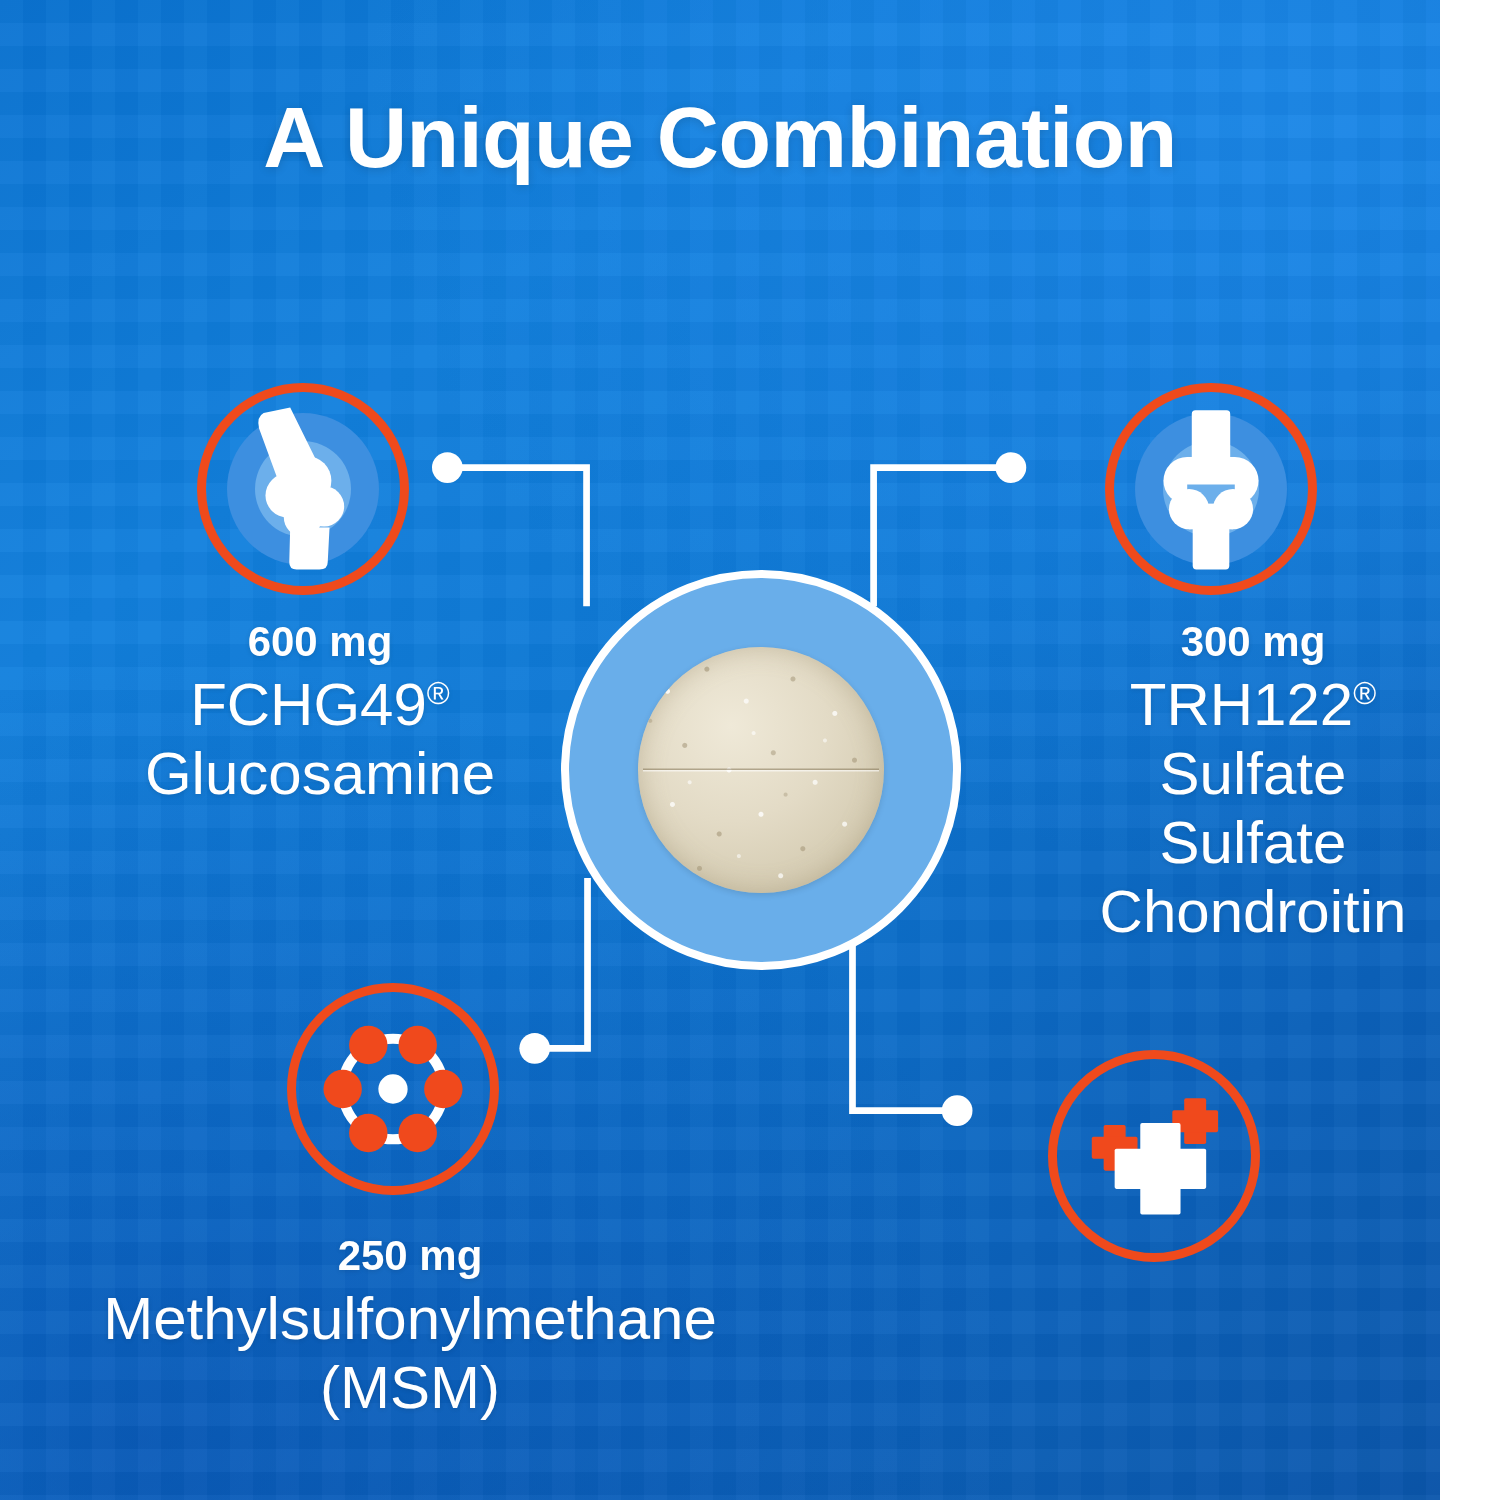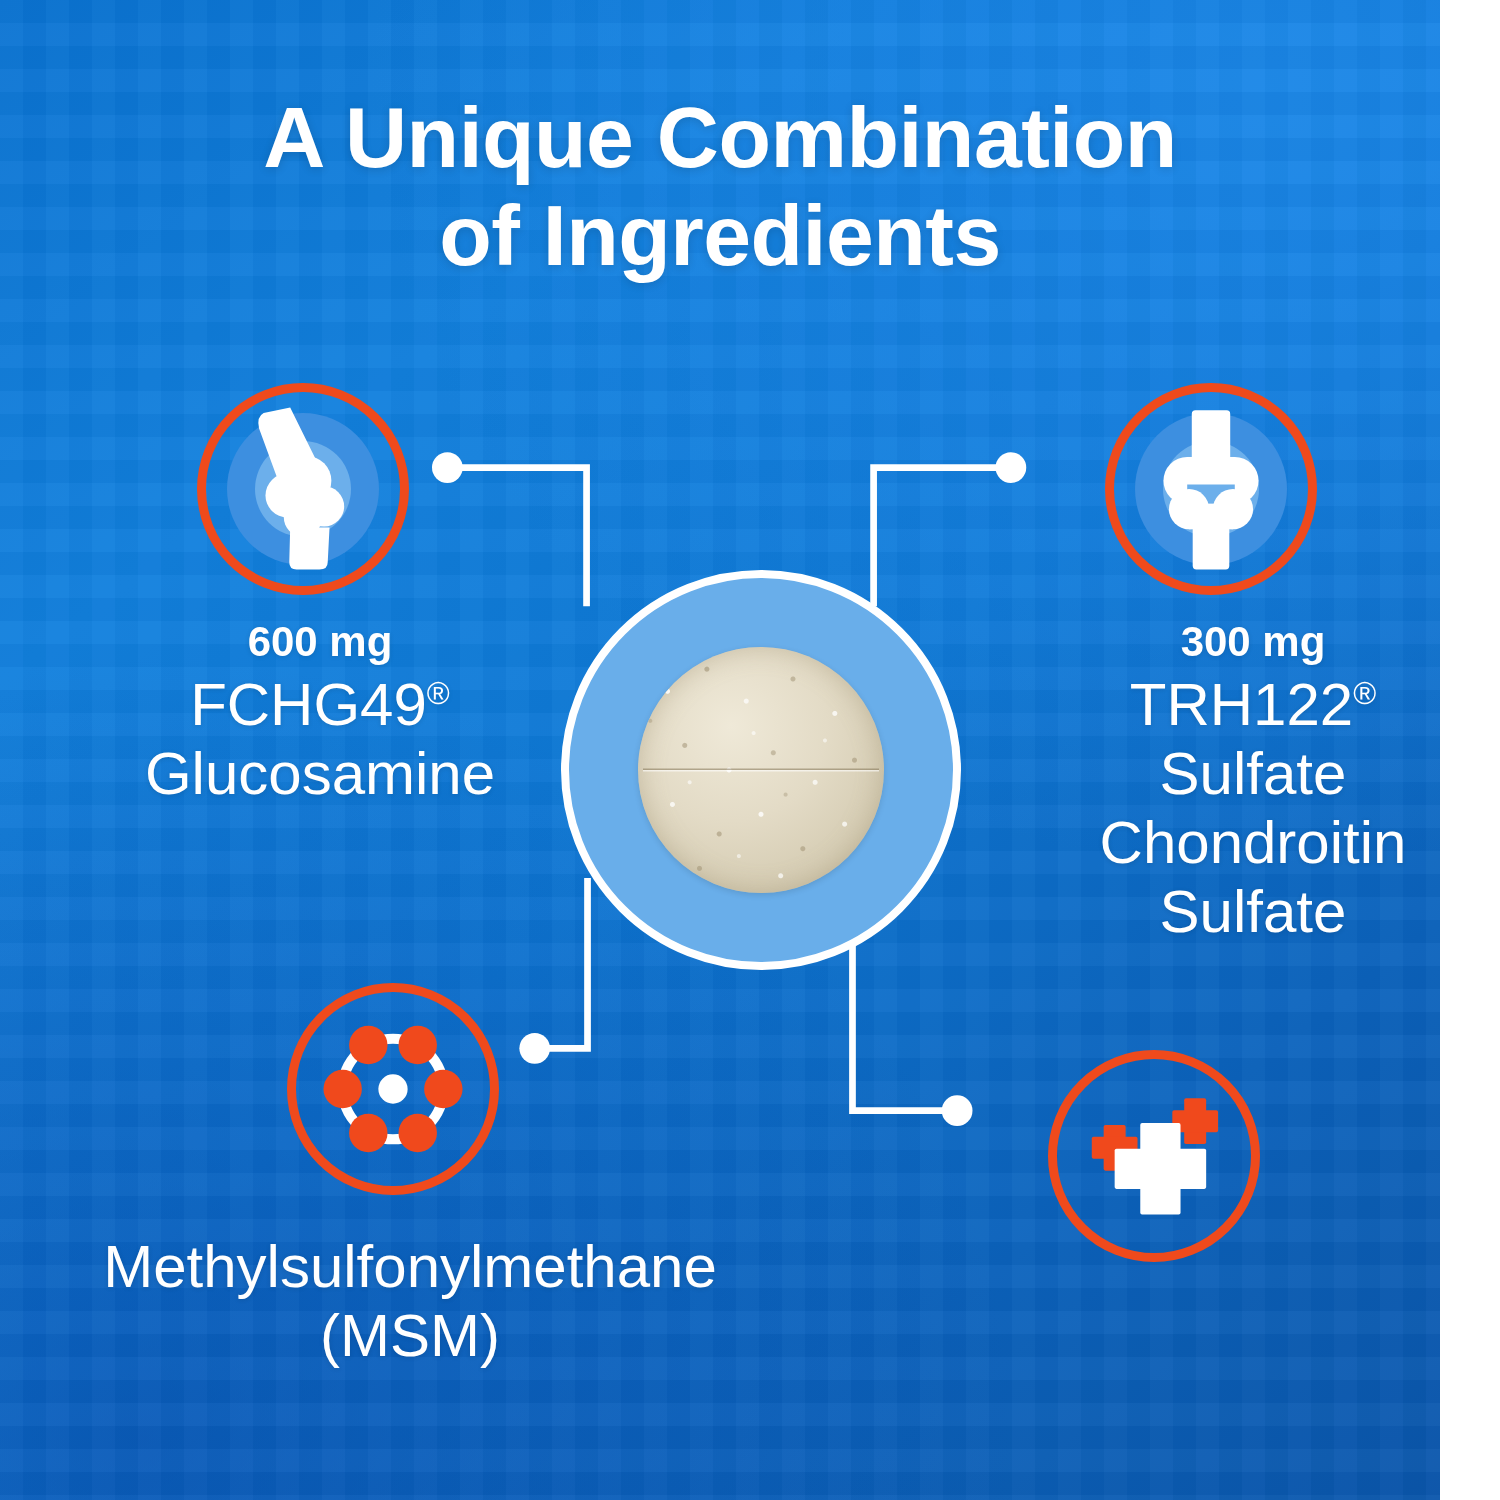--- a/index.html
+++ b/index.html
@@ -183,21 +183,20 @@
 </style>
 </head>
 <body>
 
 <div id="infographic">
 
   <div id="texture"></div>
 
   <div id="title">
     <span class="tl">A Unique Combination</span>
-    <span class="tl">of Ingredients</span>
   </div>
 
   <svg id="connectors" viewBox="0 0 1500 1500">
 
     <path d="M 466 487 L 611 487 L 611 628" fill="none" stroke="#ffffff" stroke-width="7" stroke-linecap="square"></path>
     <circle cx="466" cy="487" r="16" fill="#ffffff"></circle>
 
     <path d="M 1053 487 L 910 487 L 910 628" fill="none" stroke="#ffffff" stroke-width="7" stroke-linecap="square"></path>
     <circle cx="1053" cy="487" r="16" fill="#ffffff"></circle>
 
@@ -293,25 +292,26 @@
   <div class="txt-block" id="txt-tl">
     <span class="dose">600 mg</span>
     <span class="nameline"><span>FCHG49</span><sup>®</sup></span>
     <span class="nameline">Glucosamine</span>
   </div>
 
   <div class="txt-block" id="txt-tr">
     <span class="dose">300 mg</span>
     <span class="nameline"><span>TRH122</span><sup>®</sup></span>
     <span class="nameline">Sulfate</span>
+    <span class="nameline">Sulfate</span>
     <span class="nameline">Chondroitin</span>
-    <span class="nameline">Sulfate</span>
   </div>
 
   <div class="txt-block" id="txt-bl">
+    <span class="dose">250 mg</span>
     <span class="nameline">Methylsulfonylmethane</span>
     <span class="nameline">(MSM)</span>
   </div>
 
   <div class="txt-block" id="txt-br">
   </div>
 
 </div>
 
 </body></html>

